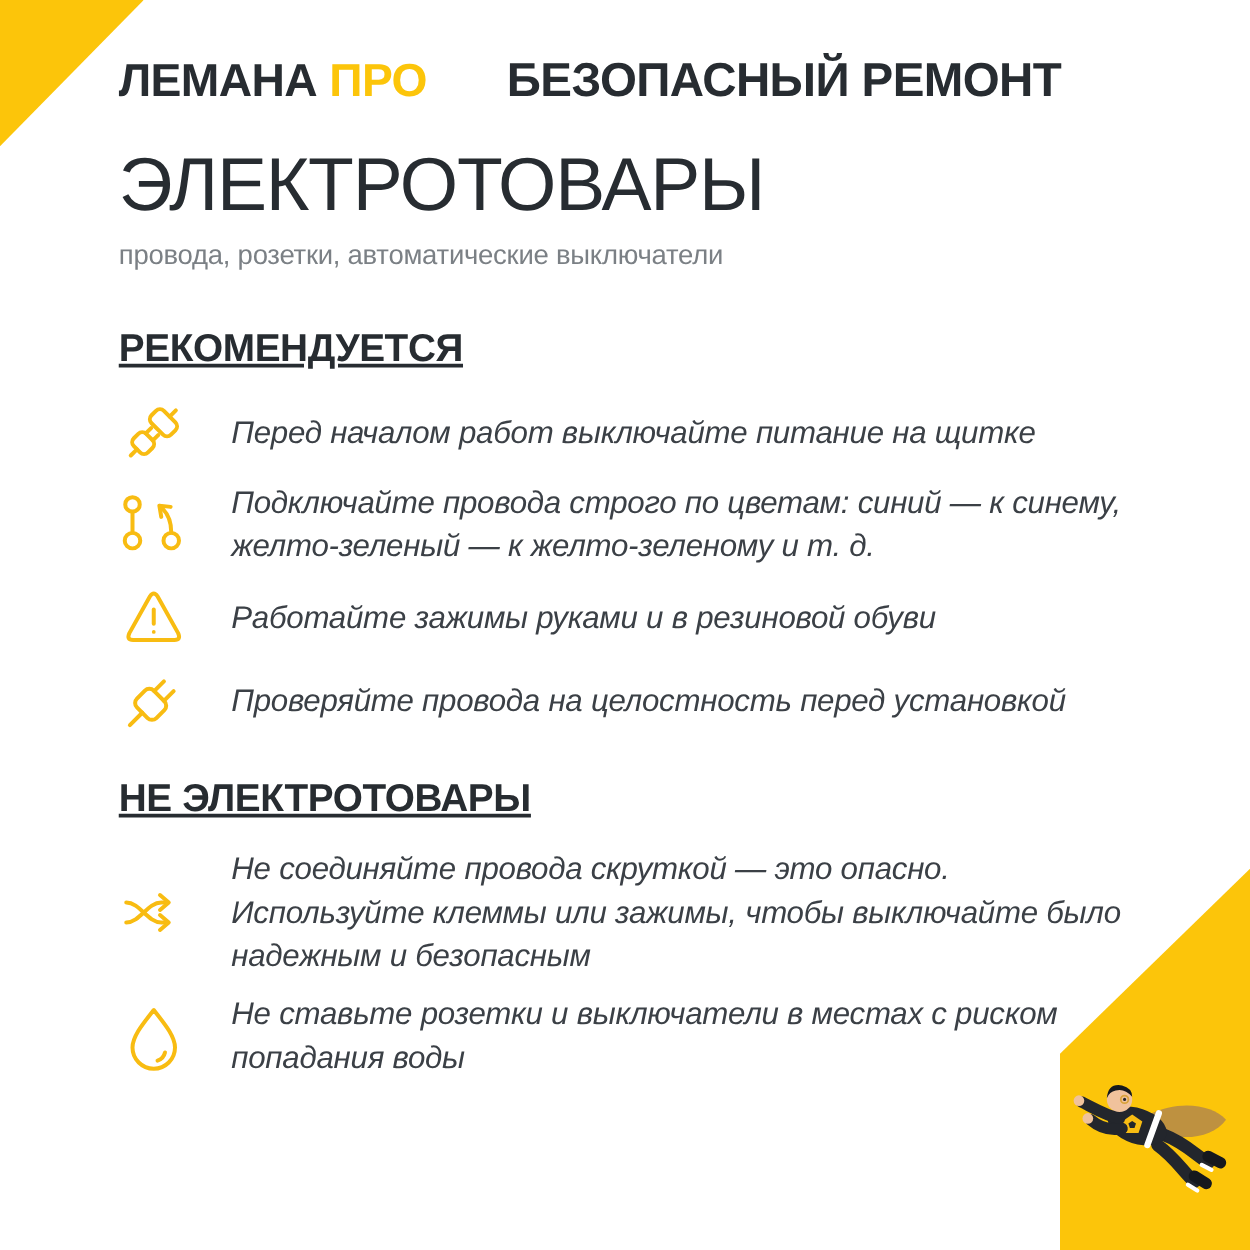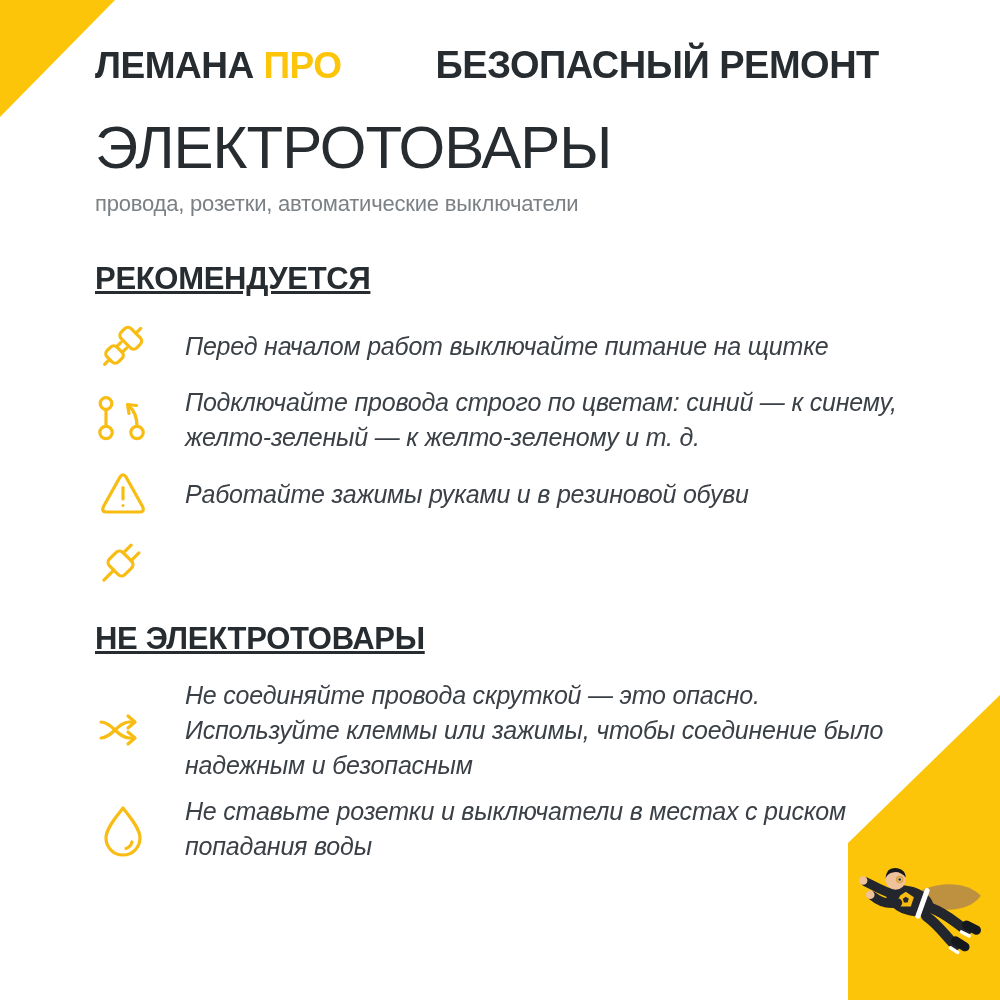--- a/index.html
+++ b/index.html
@@ -18,21 +18,21 @@
   .corner-br {
     position:absolute; right:0; bottom:0; width:152px; height:305px;
     background:var(--brand-yellow);
     clip-path:polygon(100% 0, 0 48.5%, 0 100%, 100% 100%);
   }
   .mascot { position:absolute; left:4px; top:158px; }
 
   
   .header {
     position:absolute; left:95px; top:44px; right:60px;
-    display:flex; align-items:baseline; gap:94px;
+    display:flex; align-items:baseline; gap:64px;
   }
   .logo { font-size:37px; font-weight:800; letter-spacing:-0.5px; white-space:nowrap; }
   .logo .lg-primary { color:var(--dark); }
   .logo .lg-accent  { color:var(--brand-yellow); }
   .poster-title {
     font-size:38px; font-weight:800; color:var(--dark); letter-spacing:-0.5px;
     white-space:nowrap;
     text-align:right;
   }
 
@@ -129,38 +129,39 @@
           <span class="row-icon">
             <svg viewBox="0 0 56 56">
               <g fill="none" stroke="currentColor" stroke-width="3.2" stroke-linecap="round" stroke-linejoin="round" transform="rotate(-45 28 28)">
       <line x1="1" y1="28" x2="15" y2="28"></line>
       <rect x="15" y="17" width="19" height="22" rx="5"></rect>
       <line x1="34" y1="22.5" x2="45" y2="22.5"></line>
       <line x1="34" y1="33.5" x2="45" y2="33.5"></line>
     </g>
             </svg>
           </span>
+          <p class="row-text">Проверяйте провода на целостность перед установкой</p>
         </div>
       </div>
 
     <div class="section-title second">НЕ ЭЛЕКТРОТОВАРЫ</div>
     <div class="items" id="items-1">
         <div class="row">
           <span class="row-icon">
             <svg viewBox="0 0 56 56">
               <g fill="none" stroke="currentColor" stroke-width="3.2" stroke-linecap="round" stroke-linejoin="round">
       <path d="M6,19 C17,19 23,35 34,35 L39,35"></path>
       <polyline points="33,29 40,35 33,41"></polyline>
       <path d="M6,35 C17,35 23,19 34,19 L39,19"></path>
       <polyline points="33,13 40,19 33,25"></polyline>
     </g>
             </svg>
           </span>
           <p class="row-text">Не соединяйте провода скруткой — это опасно.
-Используйте клеммы или зажимы, чтобы соединение было
+Используйте клеммы или зажимы, чтобы выключайте было
 надежным и безопасным</p>
         </div>
         <div class="row">
           <span class="row-icon">
             <svg viewBox="0 0 56 56">
               <g fill="none" stroke="currentColor" stroke-width="3.2" stroke-linecap="round" stroke-linejoin="round">
       <path d="M28,7 C22,15 11,27 11,37 a17,17 0 0 0 34,0 C45,27 34,15 28,7 Z"></path>
       <path d="M37,41 a9,9 0 0 1 -6,6.5"></path>
     </g>
             </svg>

